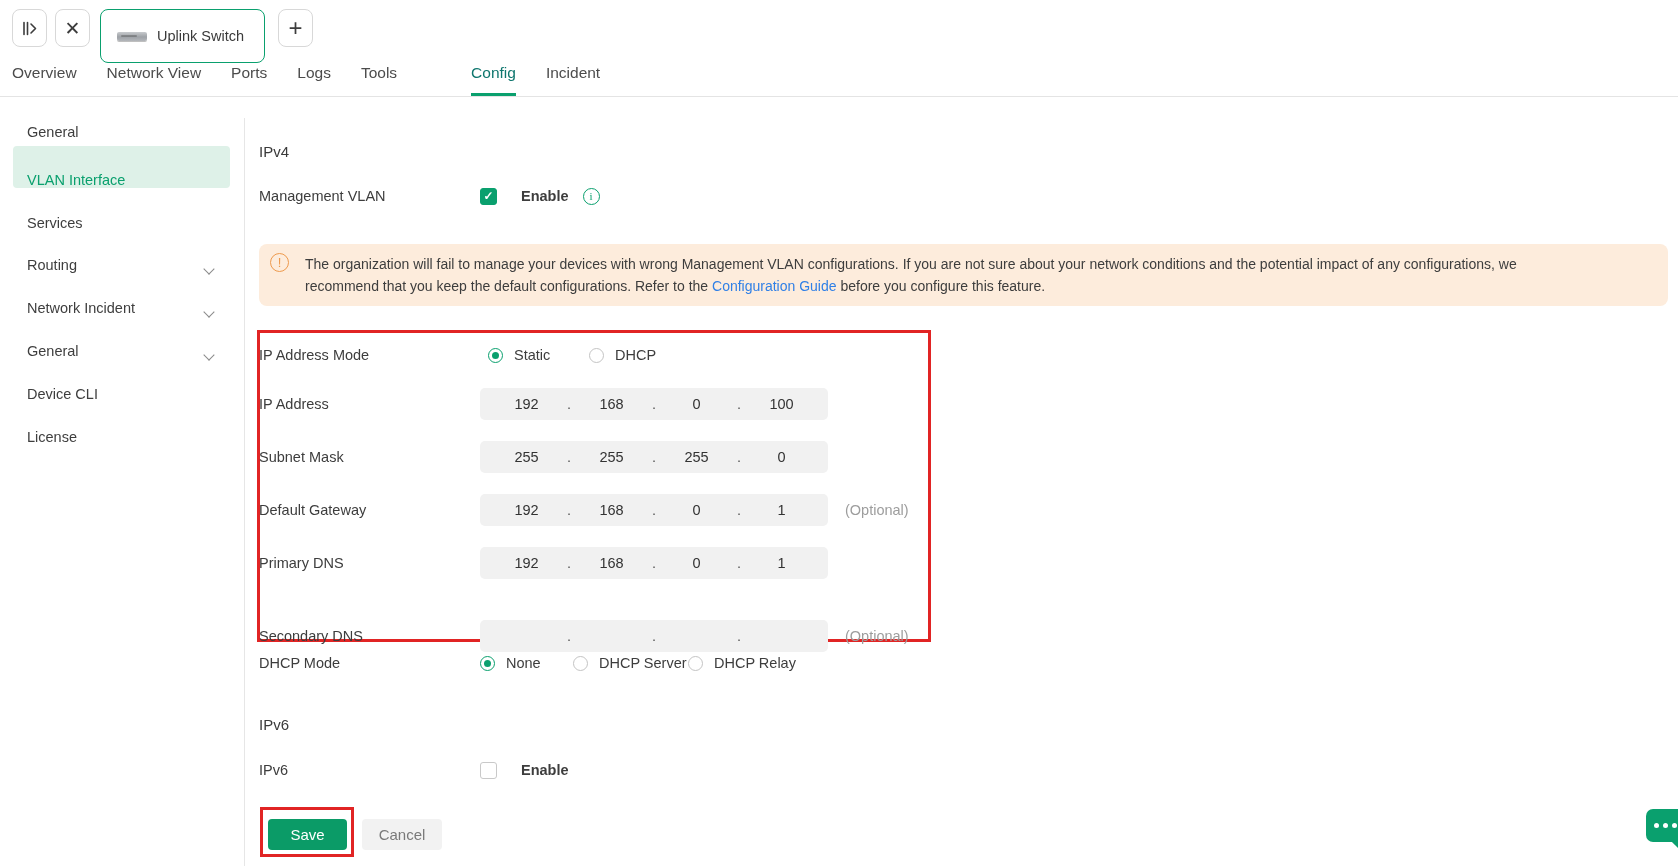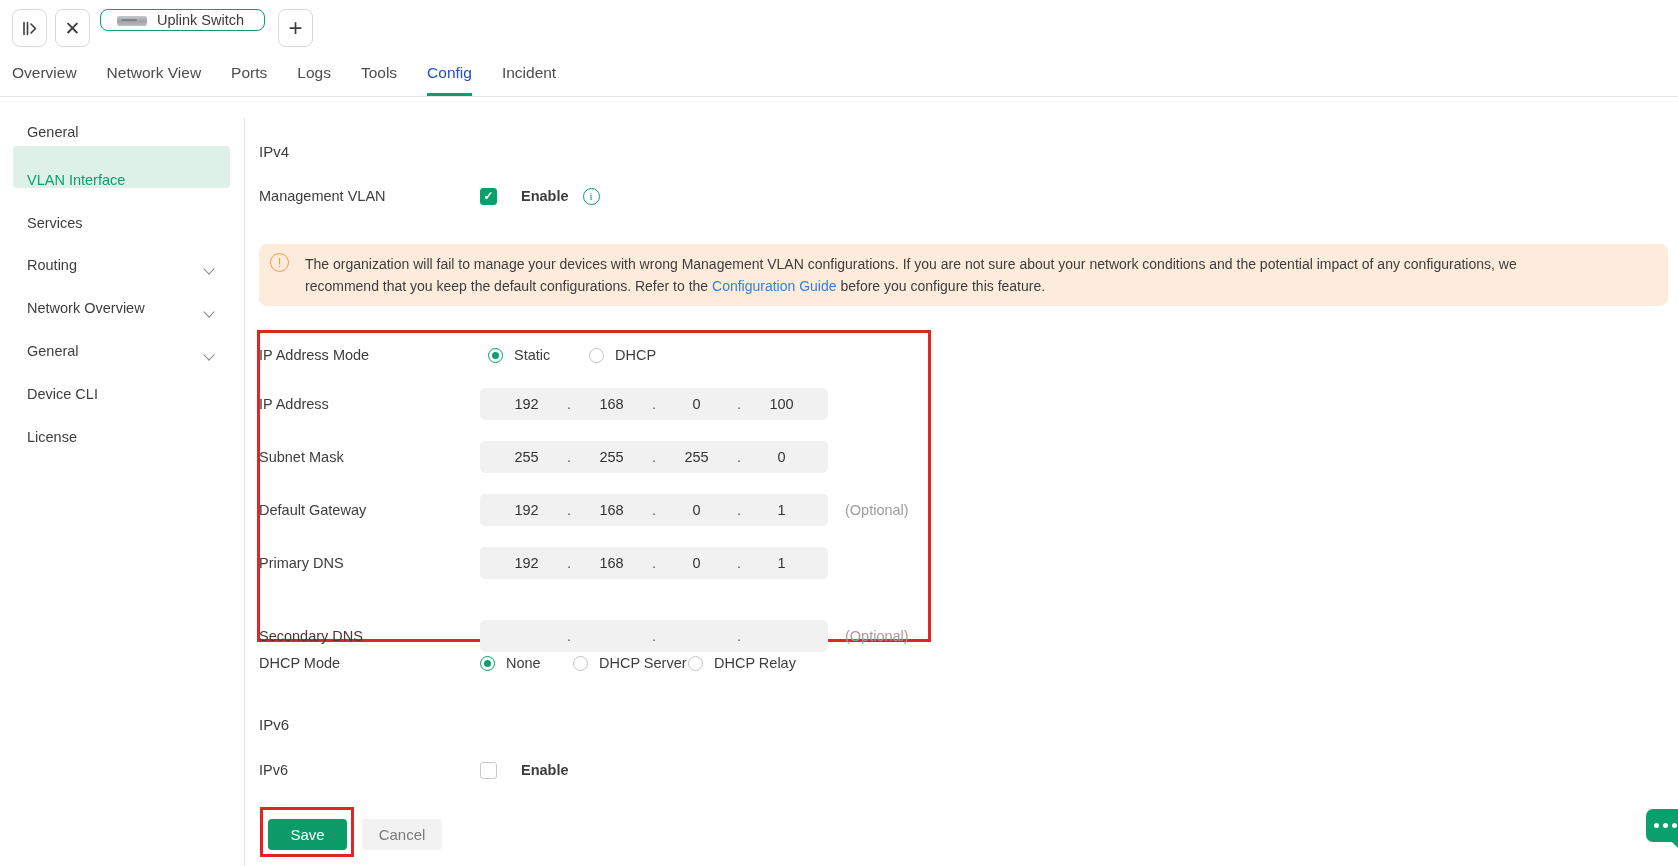--- a/index.html
+++ b/index.html
@@ -6,36 +6,36 @@
   html,body { width:1678px; height:866px; overflow:hidden; background:#fff;
     font-family:"Liberation Sans", sans-serif; color:#3d3d3d; }
   .app { position:relative; width:1678px; height:866px; background:#fff; overflow:hidden; }
 
   
   .topbar { position:absolute; top:0; left:0; right:0; height:50px; }
   .tb-btn { position:absolute; top:9px; width:35px; height:38px; background:#fff;
     border:1px solid #d8d8d8; border-radius:8px; display:flex; align-items:center;
     justify-content:center; cursor:pointer; font-size:19px; color:#3d3d3d; font-weight:300;}
   .tb-btn svg { display:block; }
-  .device-tab { position:absolute; top:9px; left:100px; height:22px; min-width:165px;
+  .device-tab { position:absolute; top:9px; left:100px; height:54px; min-width:165px;
     border:1.5px solid #0aa06e; border-radius:8px; background:#fff; display:flex;
     align-items:center; padding:0 16px; gap:10px; cursor:pointer; }
   .device-img { width:30px; height:9px; border-radius:2px;
     background:linear-gradient(180deg,#c7cacd 0%,#9ea2a7 55%,#b3b6ba 100%);
     box-shadow:0 1px 0 rgba(0,0,0,.25); position:relative; }
   .device-img::after{ content:""; position:absolute; left:4px; right:10px; top:3px; height:2px;
     background:rgba(60,60,60,.35); border-radius:1px; }
   .device-tab .dt-label { font-size:14.5px; color:#3a3a3a; }
 
   
   .tabs { position:absolute; top:50px; left:0; right:0; height:47px; display:flex;
     align-items:stretch; gap:30px; padding-left:12px; border-bottom:1px solid #e4e4e4; }
   .tab { display:flex; align-items:center; font-size:15.5px; color:#4c4c4c;
     border-bottom:3px solid transparent; padding-top:2px; cursor:pointer; }
-  .tab.active { color:#1d4ed8; border-bottom-color:#0aa06e; }
+  .tab.active { color:#0f766e; border-bottom-color:#0aa06e;margin-left:44px; }
 
   
   .sidebar { position:absolute; top:118px; left:0; width:245px; bottom:0;
     border-right:1px solid #e6e6e6; overflow:hidden; }
   .side-item { position:absolute; left:13px; width:217px; height:42px; border-radius:4px;
     display:flex; align-items:flex-end; padding:0 14px; font-size:14.5px; color:#3e3e3e;
     cursor:pointer; }
   .side-item.active { background:#def1e8; color:#0aa06e; }
   .chev { position:absolute; right:16px; width:9px; height:9px; }
   .chev::before { content:""; position:absolute; left:0; top:1px; width:7px; height:7px;
@@ -149,21 +149,21 @@
       <span>VLAN Interface</span>
     </div>
     <div class="side-item" style="top:71px;">
       <span>Services</span>
     </div>
     <div class="side-item" style="top:113px;">
       <span>Routing</span>
       <span class="chev"></span>
     </div>
     <div class="side-item" style="top:156px;">
-      <span>Network Overview</span>
+      <span>Network Incident</span>
       <span class="chev"></span>
     </div>
     <div class="side-item" style="top:199px;">
       <span>General</span>
       <span class="chev"></span>
     </div>
     <div class="side-item" style="top:242px;">
       <span>Device CLI</span>
     </div>
     <div class="side-item" style="top:285px;">

